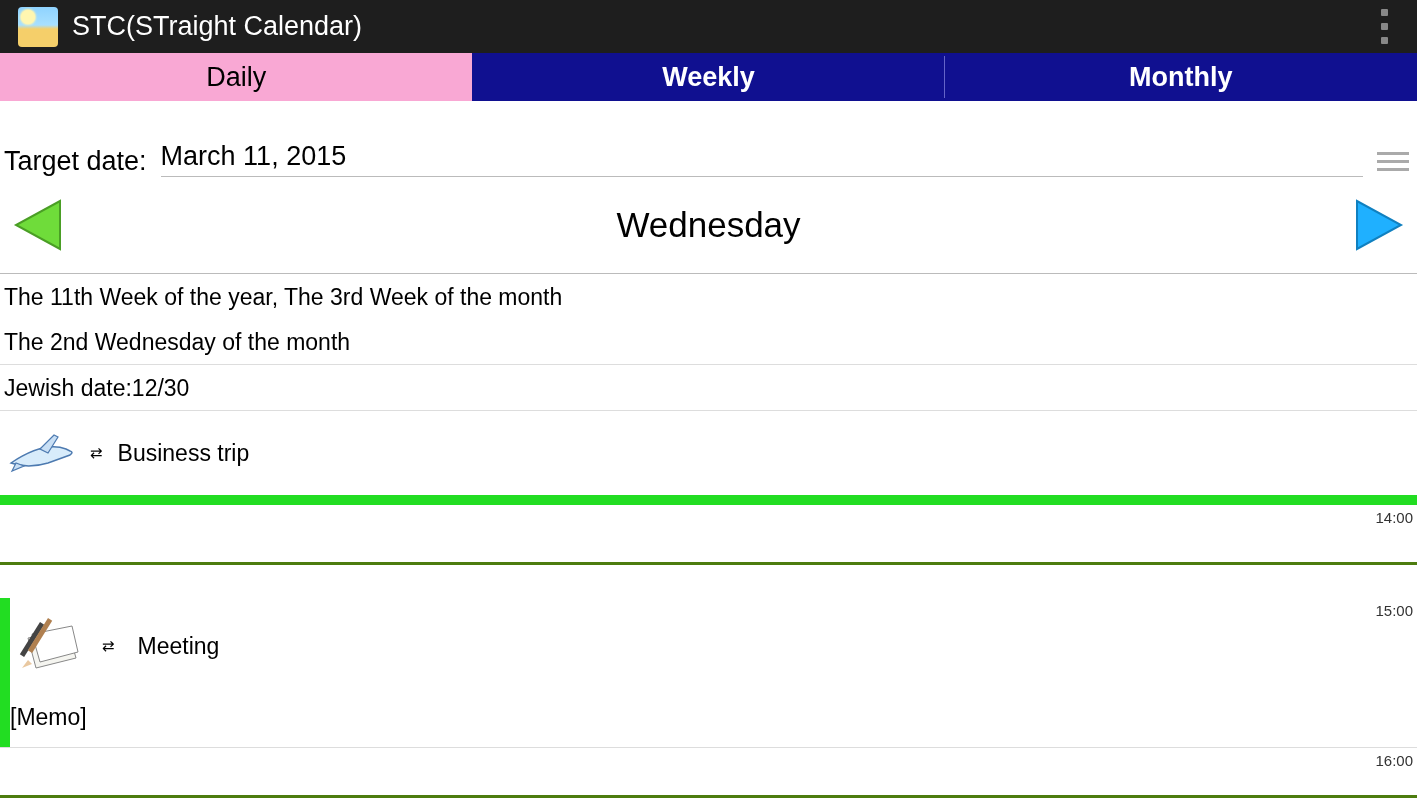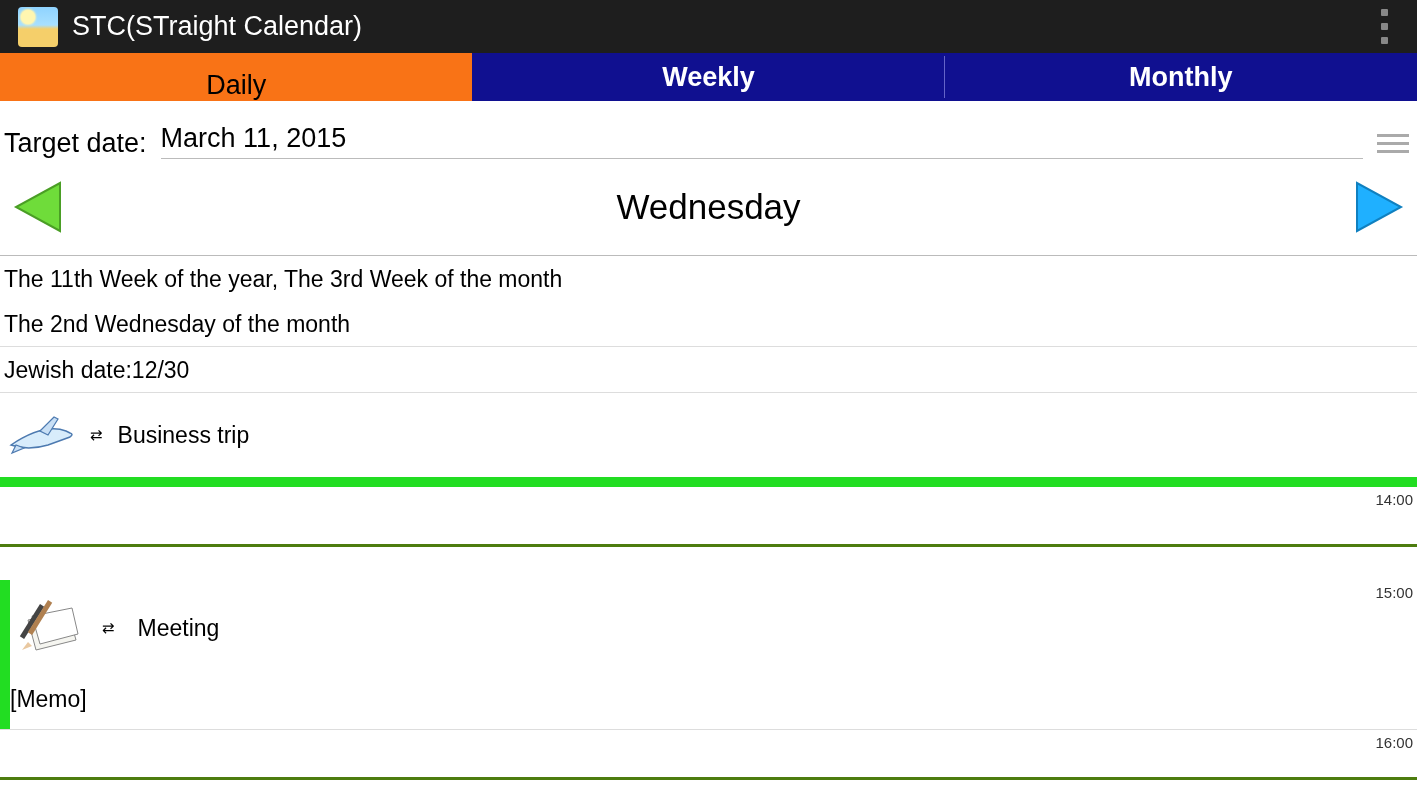--- a/index.html
+++ b/index.html
@@ -46,26 +46,26 @@
       width:7px; height:7px; background:#888; border-radius:1px;
     }
     .tabs {
       display:flex; height:48px;
     }
     .tab {
       flex:1; display:flex; align-items:center; justify-content:center;
       font-size:27px; font-weight:400; cursor:pointer; user-select:none;
       position:relative;
     }
-    .tab-active { background:#f97316; color:#000;align-items:flex-end;}
+    .tab-active { background:#f9a8d4; color:#000;}
     .tab-inactive { background:#101090; color:#fff; font-weight:600;}
     .tab-sep { position:absolute; right:0; top:3px; bottom:3px; width:1px; background:#6464c8;}
     .tab-strip-border { border-bottom: none; }
     .target-row {
-      display:flex; align-items:flex-end; padding: 14px 8px 0 4px; height:58px;
+      display:flex; align-items:flex-end; padding: 14px 8px 0 4px; height:76px;
     }
     .target-label { font-size:27px; margin-right:14px;}
     .target-date {
       font-size:27px; flex:1; border-bottom:1px solid #bbb; padding-bottom:4px;
     }
     .hamburger-icon {
       width:32px; display:flex; flex-direction:column; gap:5px; margin-left:14px; margin-bottom:6px; cursor:pointer;
     }
     .hamburger-icon span { height:3px; background:#aaa;}
     .daynav {

